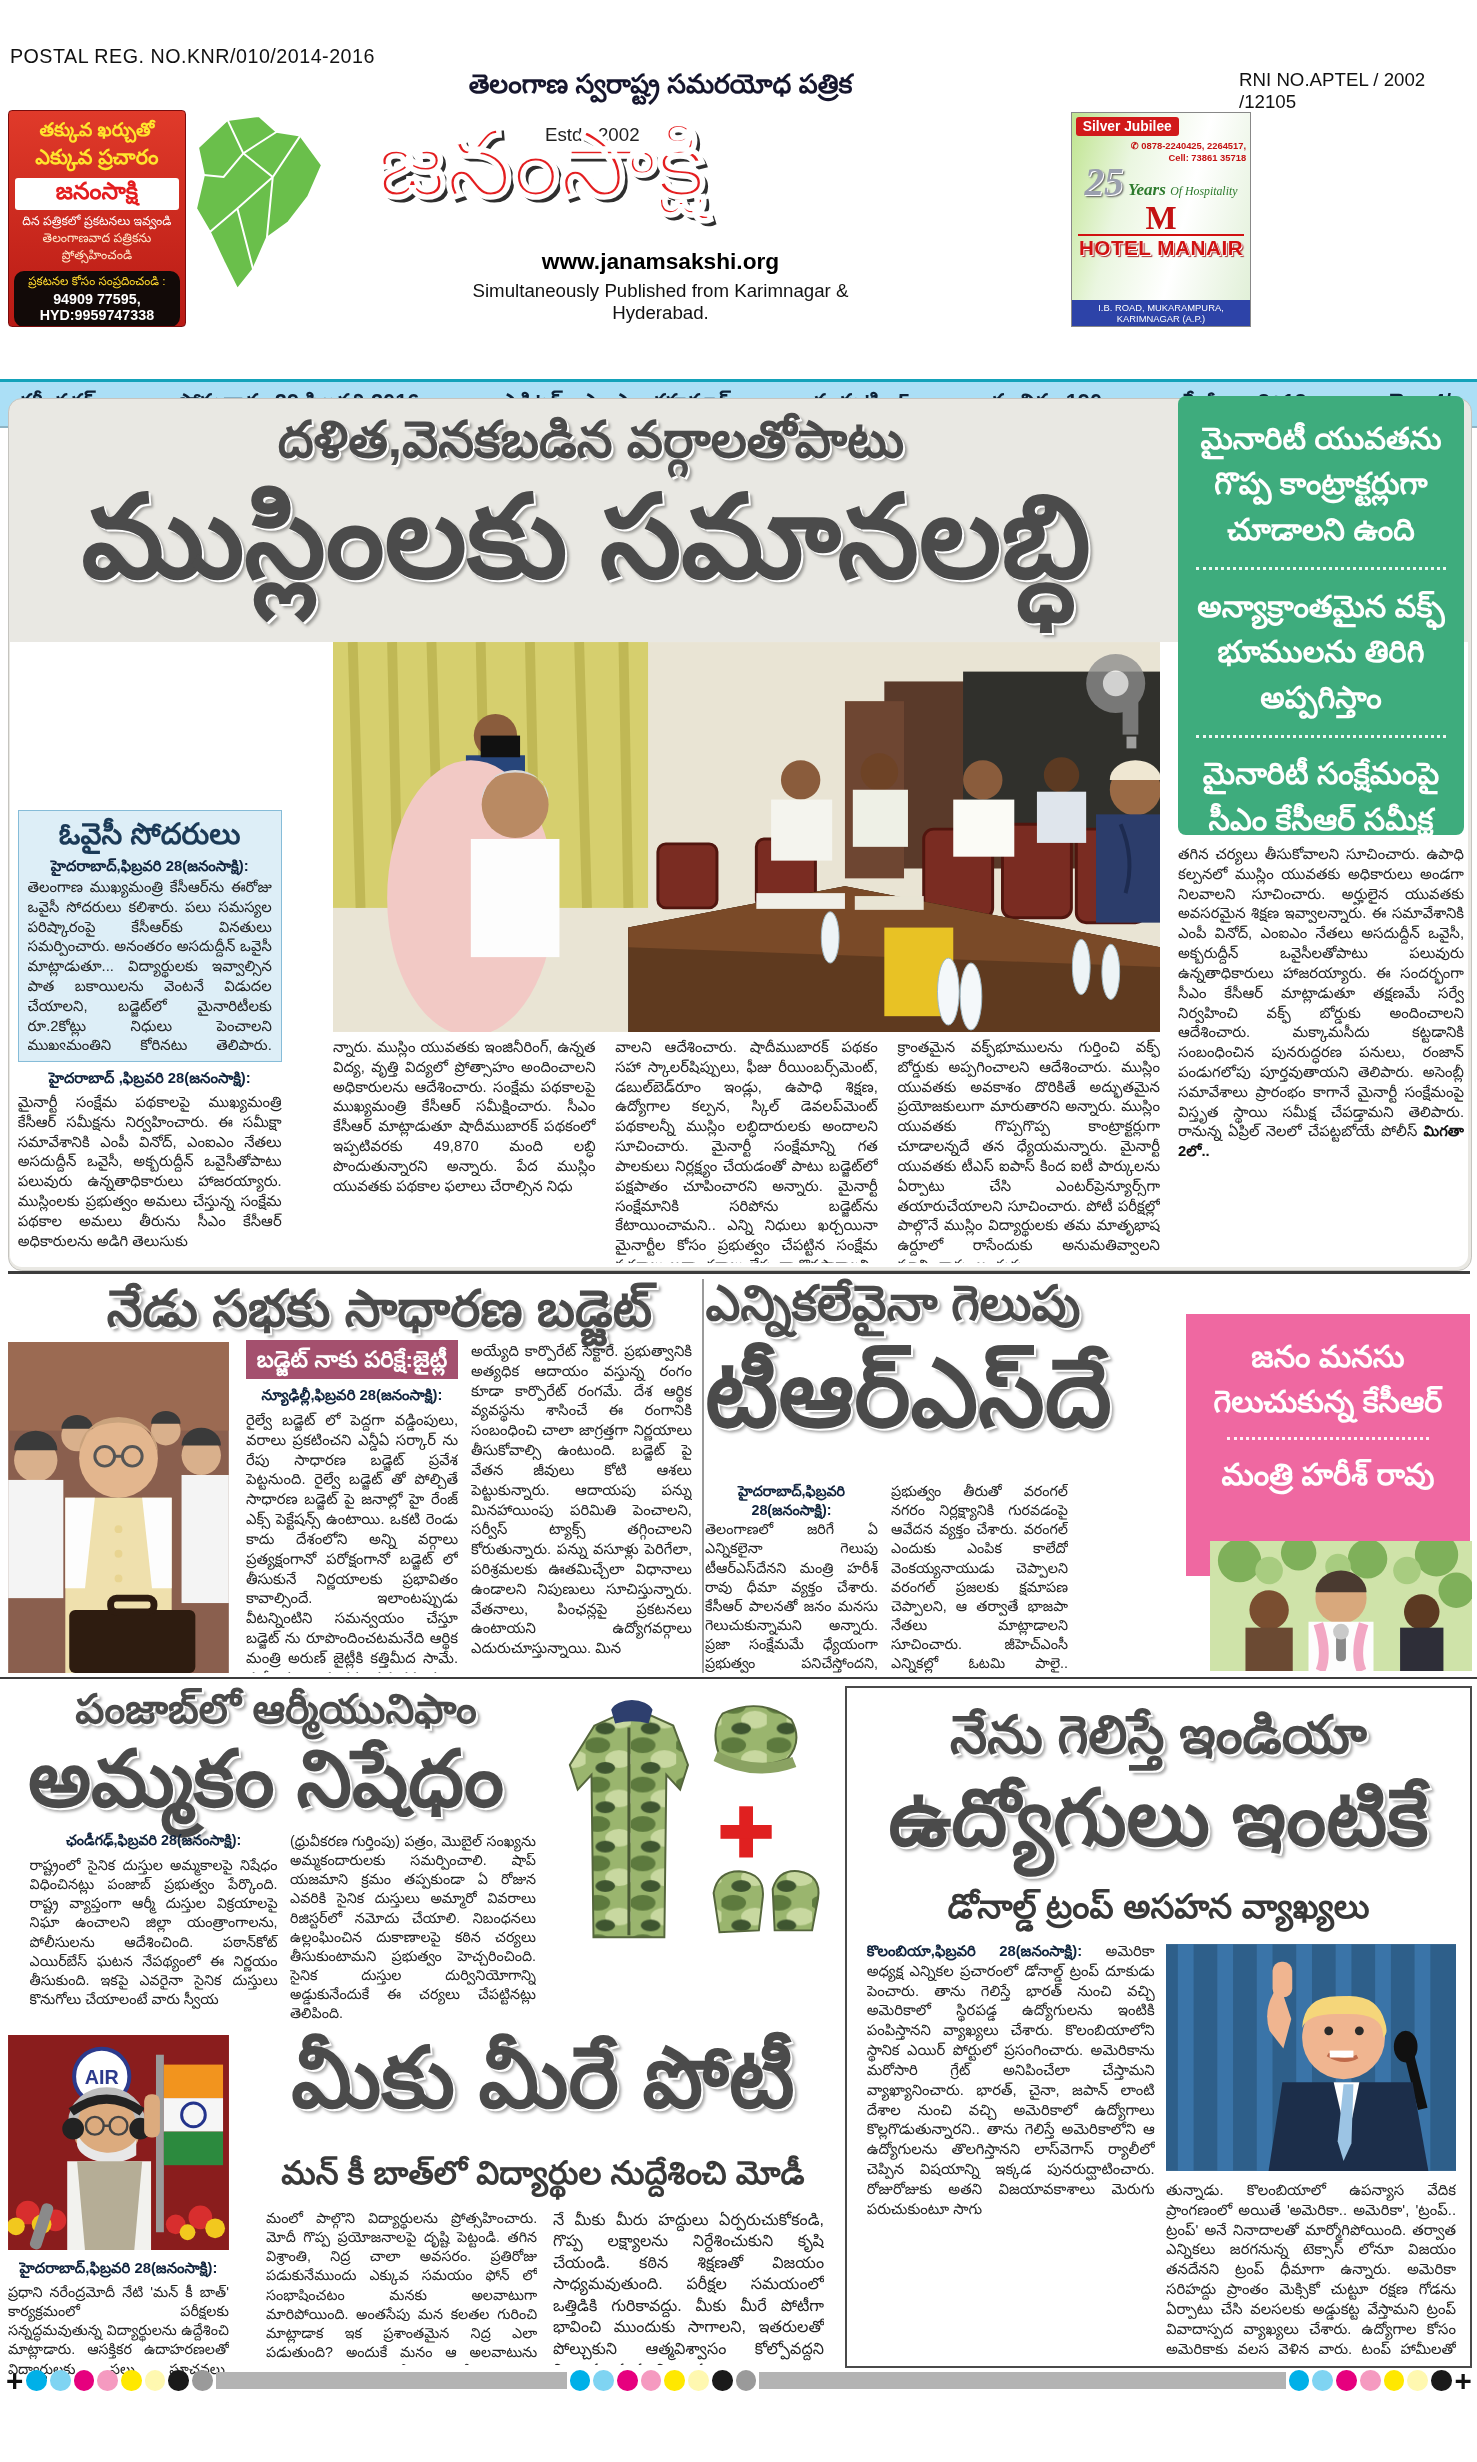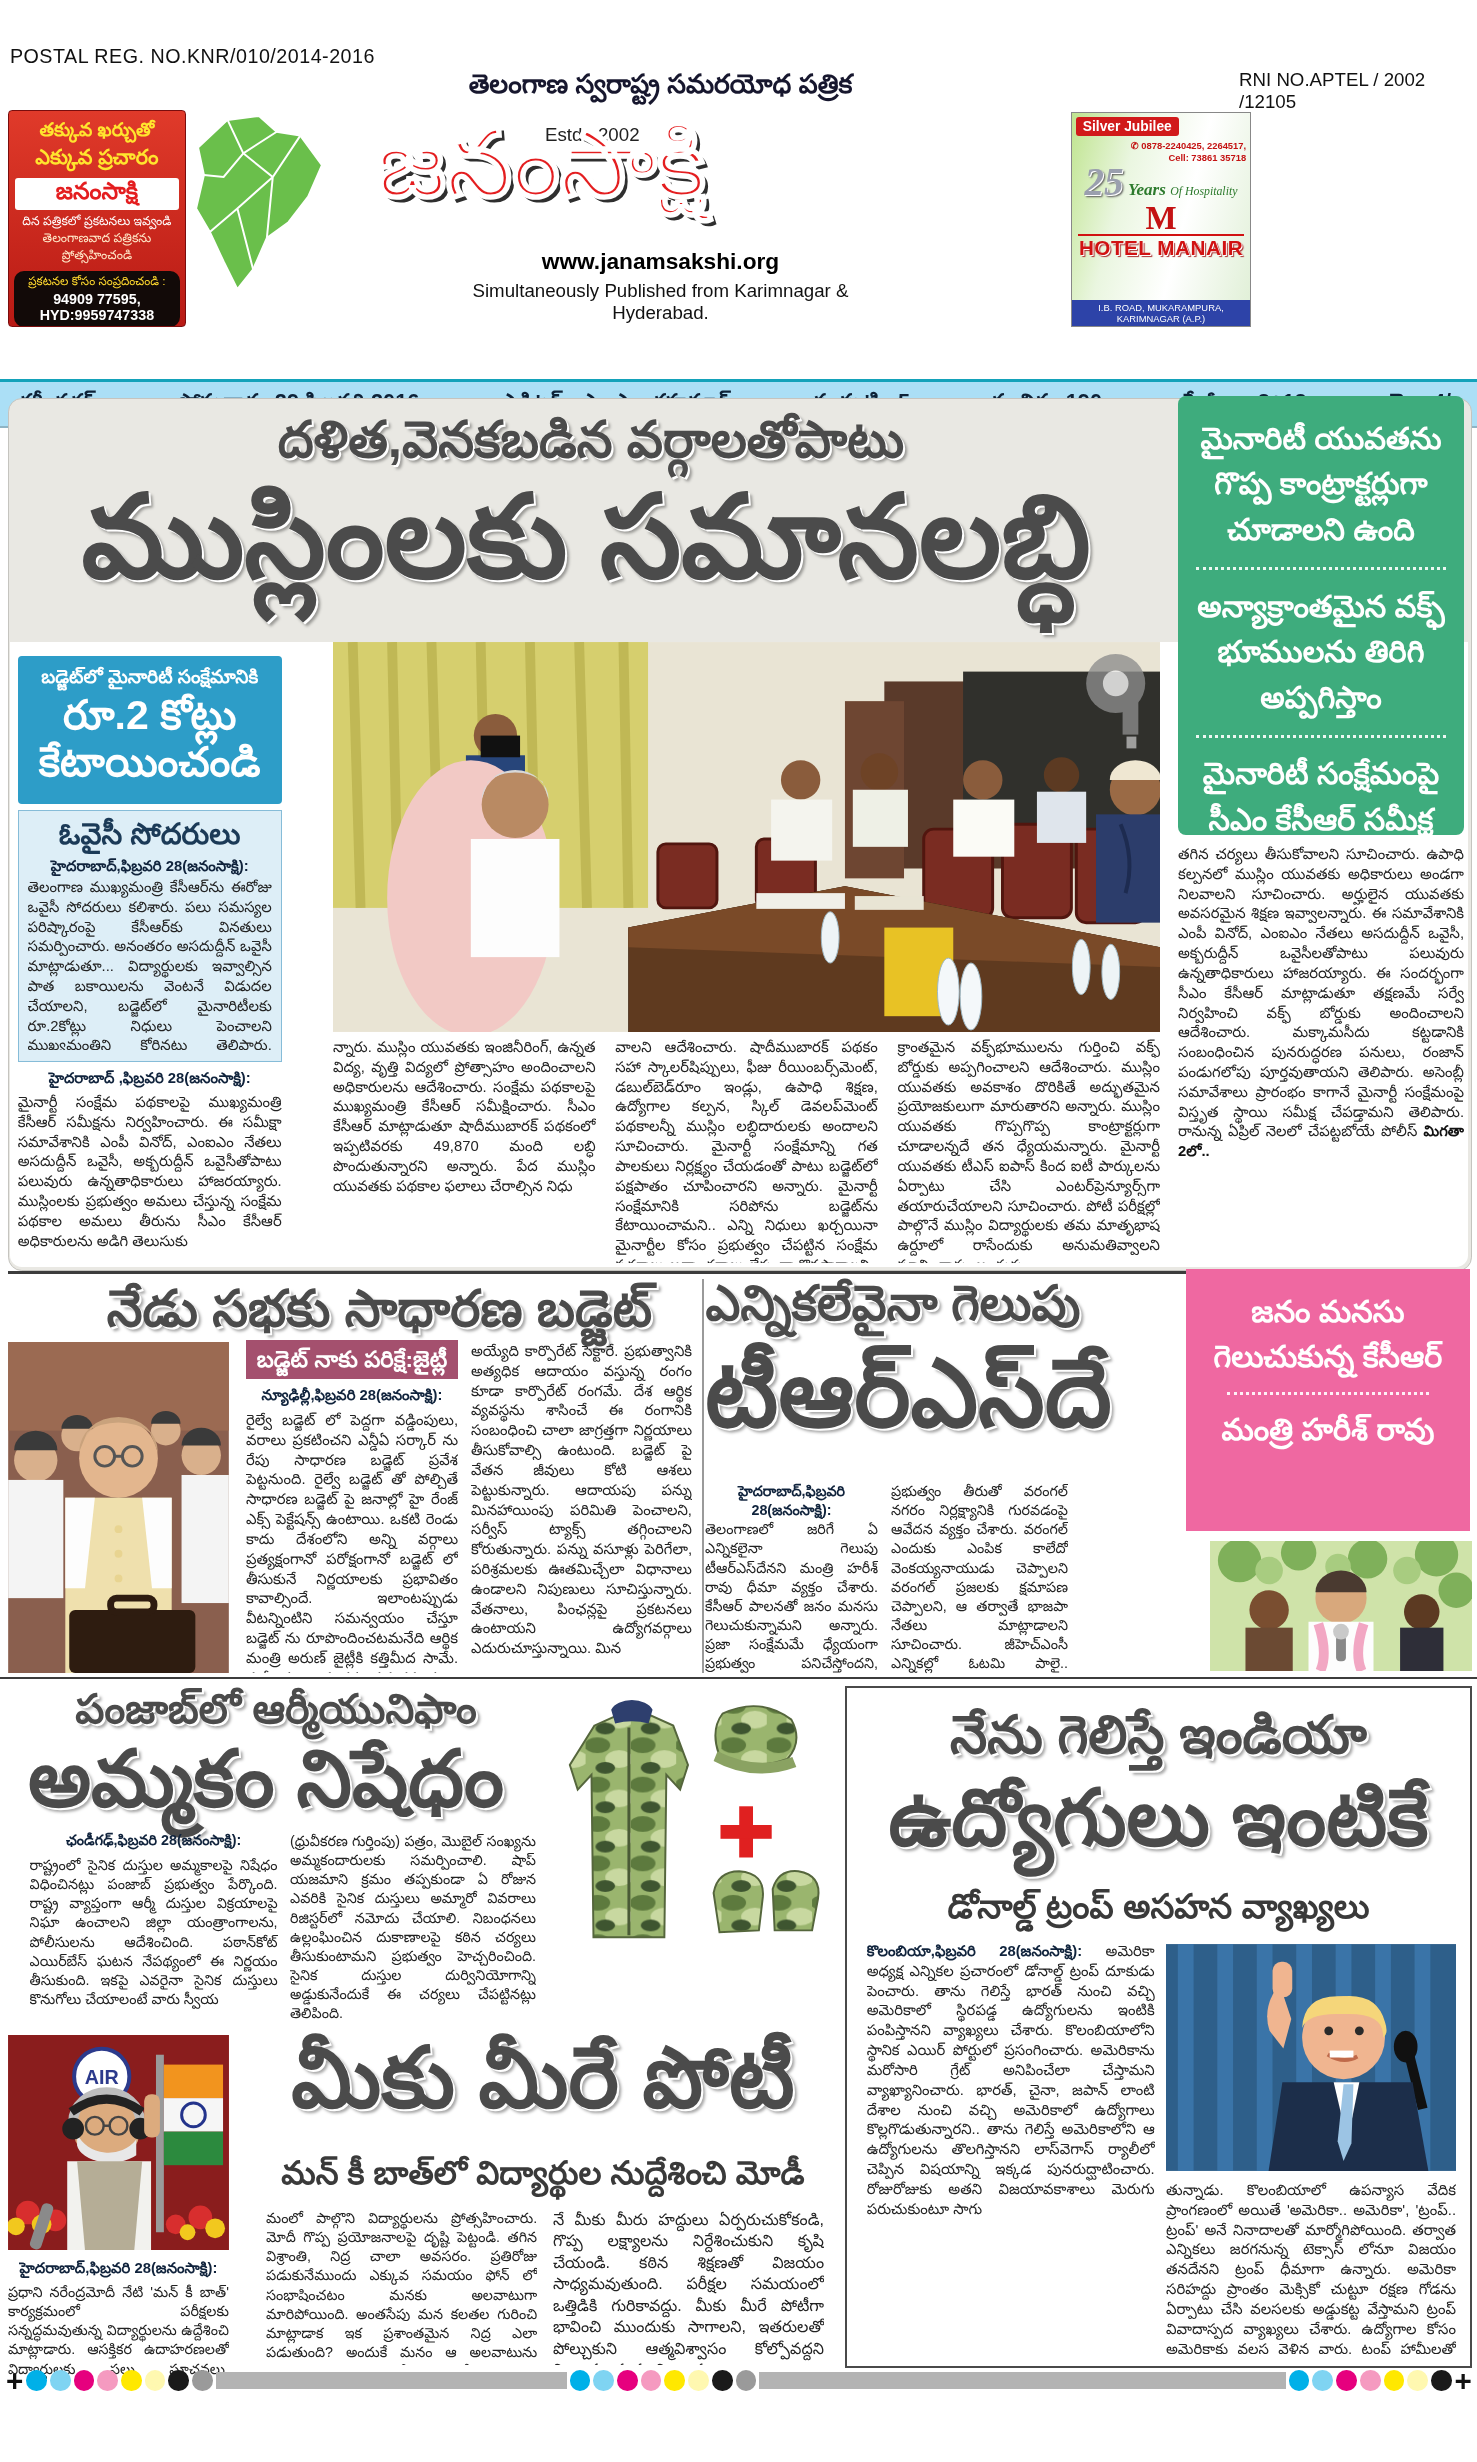--- a/index.html
+++ b/index.html
@@ -55,21 +55,21 @@
   .panel-white{background:#fff;border-radius:0 0 11.8px 11.8px;}
   .green-box{background:#3eac7d;border-radius:7.9px;color:#fff;text-align:center;padding:19.7px 13.8px;box-sizing:border-box;}
   .gb-t{font-size:30.5px;font-weight:bold;line-height:1.5;}
   .gb-div{border-top:3px dotted rgba(255,255,255,.9);margin:13.8px 3.9px;}
   .blue-box{background:#2d9dc8;border-radius:3.9px;color:#fff;text-align:center;padding-top:9.9px;box-sizing:border-box;}
   .bb1{font-size:18.7px;font-weight:bold;}
   .bb2{font-size:41px;font-weight:bold;line-height:1.15;}
   .owaisi{background:#ddeef7;border:1px solid #86bcd8;box-sizing:border-box;padding:5.9px 8.9px;}
   .ow-t{font-size:29.6px;font-weight:bold;color:#1b3a57;text-align:center;}
   .maroon{background:#a4506e;color:#fff;font-weight:bold;font-size:22.7px;text-align:center;}
-  .pink-box{background:#ef68a1;color:#fff;text-align:center;padding:19.7px 11.8px;box-sizing:border-box;}
+  .pink-box{background:#ef68a1;color:#fff;text-align:center;padding:19.7px 11.8px;box-sizing:border-box;margin-top:45px;}
   .pb-t{font-size:30.5px;font-weight:bold;line-height:1.5;}
   .pb-div{border-top:3px dotted rgba(255,255,255,.9);margin:11.8px 29.6px;}
   .hr{background:#3c3c3c;}
   .vr{background:#9a9a9a;}
   .trumpbox{border:2px solid #4a4a4a;box-sizing:border-box;background:#fff;}
   
   #colorbar{display:flex;align-items:center;gap:3px;}
   .cb-dot{width:20.7px;height:20.7px;border-radius:50%;flex:0 0 auto;}
   .cb-bar{height:16.7px;background:#b3b3b3;flex:1 1 auto;}
   .cb-plus{font-size:29.6px;font-weight:bold;color:#111;line-height:19.7px;flex:0 0 auto;}
@@ -221,25 +221,20 @@
 
       <g opacity="0.78">
           <circle cx="795" cy="42" r="30" fill="#8d8d8d"></circle>
           <circle cx="795" cy="42" r="13" fill="#fff"></circle>
           <rect x="802" y="60" width="16" height="34" fill="#8d8d8d"></rect>
           <rect x="806" y="96" width="10" height="12" fill="#bdbdbd"></rect>
         </g>
     </svg>
   </figure>
 
-  <div class="abs blue-box" style="left:17.7px;top:656px;width:264px;height:148px;">
-    <div class="bb1">బడ్జెట్‌లో మైనారిటీ సంక్షేమానికి</div>
-    <div class="bb2">రూ.2 కోట్లు</div>
-    <div class="bb2">కేటాయించండి</div>
-  </div>
 
   <div class="abs owaisi" style="left:17.7px;top:810px;width:264px;height:252px;">
     <div class="ow-t">ఓవైసీ సోదరులు</div>
     <div class="dl ctr">హైదరాబాద్,ఫిబ్రవరి 28(జనంసాక్షి):</div>
     <div class="body-txt just" style="height:172px;">తెలంగాణ ముఖ్యమంత్రి కేసీఆర్‌ను ఈరోజు ఒవైసీ సోదరులు కలిశారు. పలు సమస్యల పరిష్కారంపై కేసీఆర్‌కు వినతులు సమర్పించారు. అనంతరం అసదుద్దీన్ ఒవైసీ మాట్లాడుతూ... విద్యార్థులకు ఇవ్వాల్సిన పాత బకాయిలను వెంటనే విడుదల చేయాలని, బడ్జెట్‌లో మైనారిటీలకు రూ.2కోట్లు నిధులు పెంచాలని ముఖ్యమంత్రిని కోరినట్లు తెలిపారు. రాష్ట్రంలో 70 మైనారిటీ పాఠశాలలు ఏర్పాటు చేయాలని కూడా కేసీఆర్‌ను కోరామన్నారు.</div>
   </div>
 
   <div class="abs dl ctr" style="left:17.7px;top:1070px;width:264px;">హైదరాబాద్ ,ఫిబ్రవరి 28(జనంసాక్షి):</div>
   <div class="abs body-txt just" style="left:17.7px;top:1093px;width:264px;height:165px;">మైనార్టీ సంక్షేమ పథకాలపై ముఖ్యమంత్రి కేసీఆర్ సమీక్షను నిర్వహించారు. ఈ సమీక్షా సమావేశానికి ఎంపీ వినోద్, ఎంఐఎం నేతలు అసదుద్దీన్ ఒవైసీ, అక్బరుద్దీన్ ఒవైసీతోపాటు పలువురు ఉన్నతాధికారులు హాజరయ్యారు. ముస్లింలకు ప్రభుత్వం అమలు చేస్తున్న సంక్షేమ పథకాల అమలు తీరును సీఎం కేసీఆర్ అధికారులను అడిగి తెలుసుకు</div>
 

